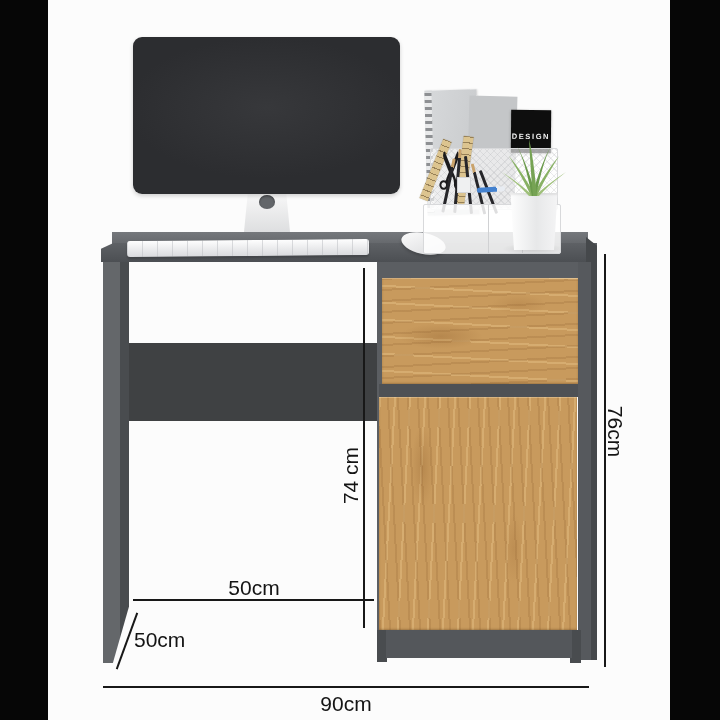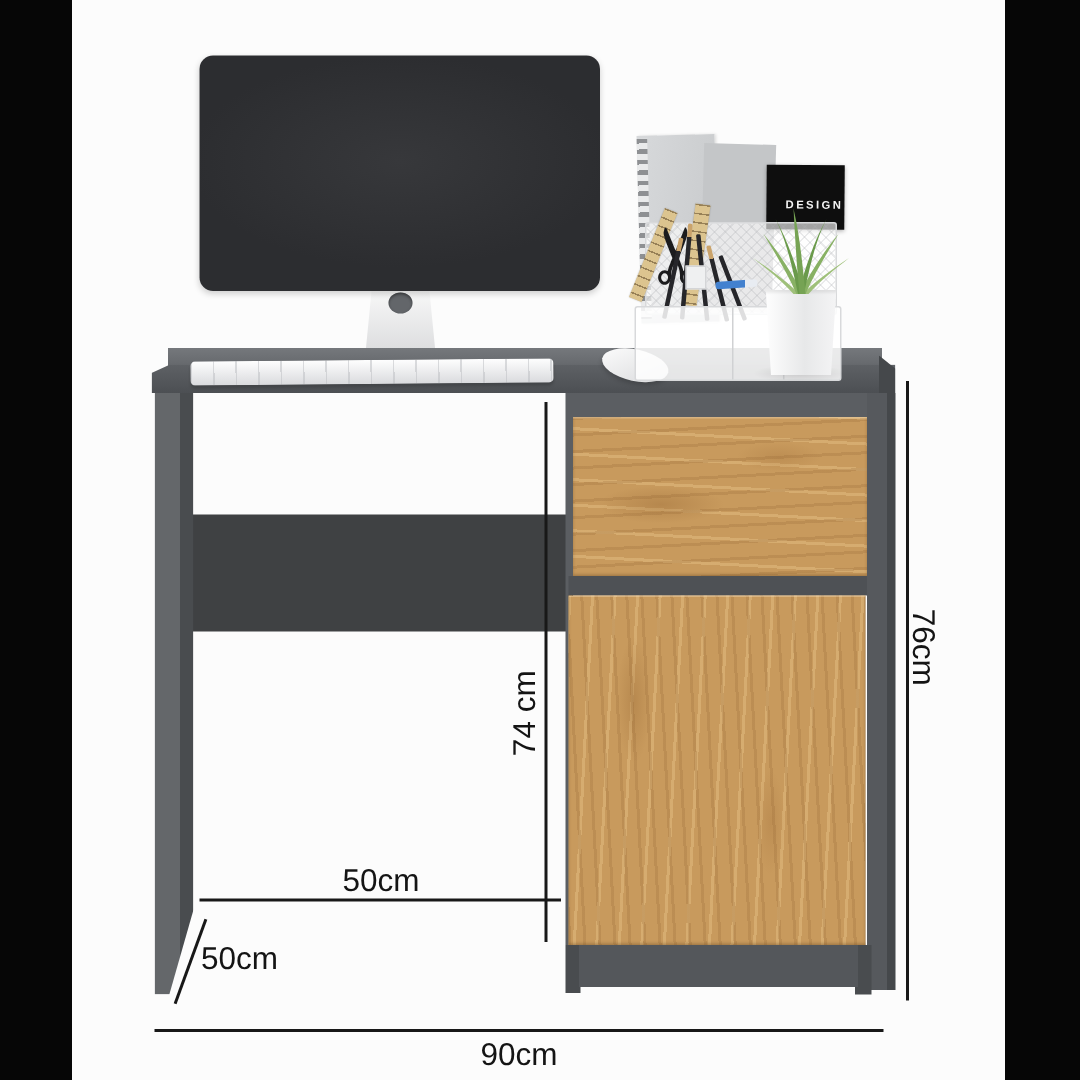--- a/index.html
+++ b/index.html
@@ -102,21 +102,21 @@
   <div class="abs desk-top-front" style="left:101px;top:243px;width:496px;height:19px;"></div>
   <div class="abs desk-top-right" style="left:586px;top:237px;width:11px;height:25px;"></div>
 
   <div class="abs keyboard" style="left:127px;top:240px;width:242px;height:16px;"></div>
   <div class="abs mouse" style="left:401px;top:233px;width:45px;height:21px;"></div>
 
   <div class="abs notebook" style="left:426px;top:90px;width:52px;height:125px;">
     <div class="abs spiral" style="left:0;top:2px;width:7px;height:120px;"></div>
   </div>
   <div class="abs folder" style="left:468px;top:96px;width:48px;height:112px;"></div>
-  <div class="abs design-card" style="left:511px;top:110px;width:40px;height:43px;padding-left:12px;">
+  <div class="abs design-card" style="left:511px;top:110px;width:40px;height:43px;">
     <span>DESIGN</span>
   </div>
   <div class="abs mesh" style="left:430px;top:148px;width:126px;height:60px;"></div>
 
   <div class="abs ruler" style="left:431px;top:138px;width:9px;height:64px;transform:rotate(22deg);"></div>
   <div class="abs ruler" style="left:459px;top:136px;width:10px;height:68px;transform:rotate(8deg);"></div>
   <div class="abs scissors" style="left:426px;top:140px;width:52px;height:52px;">
     <span>✂</span>
   </div>
   <div class="abs pencil tipped" style="left:447px;top:158px;height:55px;transform:rotate(12deg);"></div>

